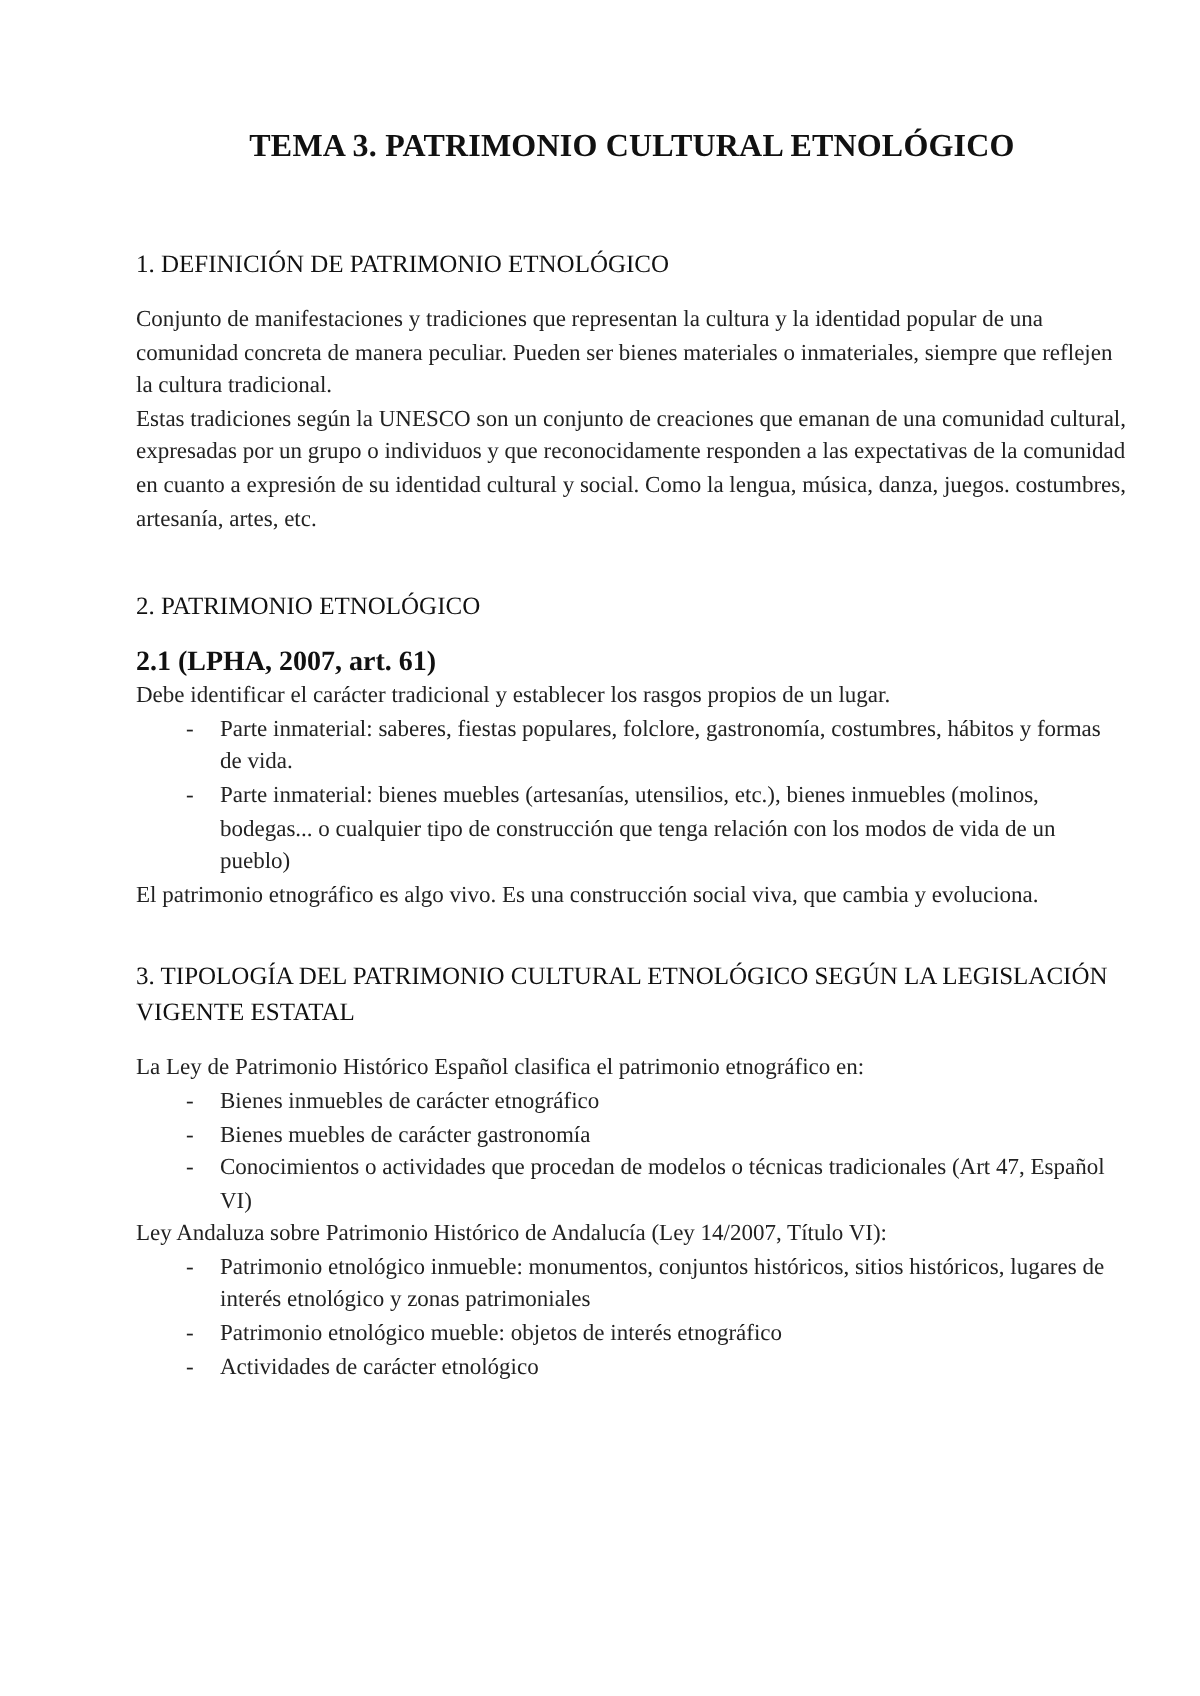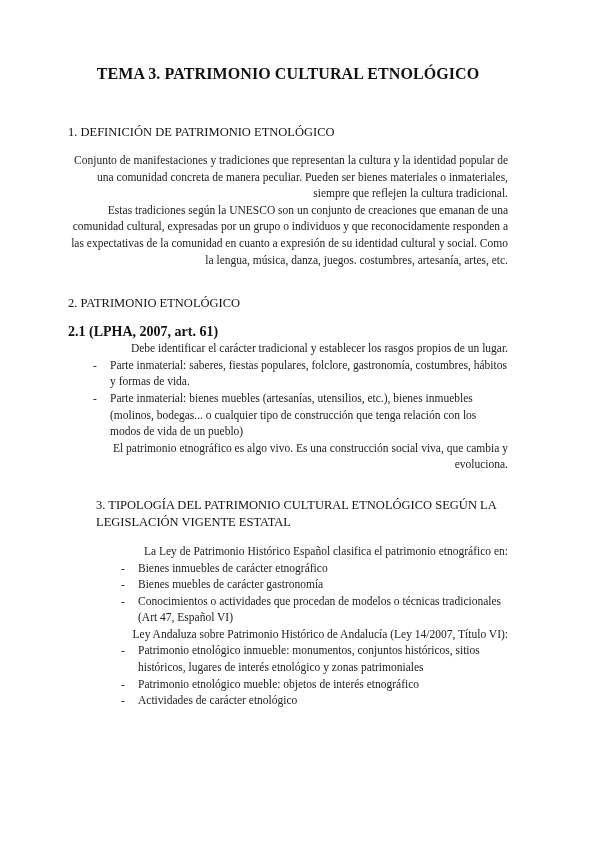--- a/index.html
+++ b/index.html
@@ -8,21 +8,21 @@
     height: 848px;
     background: #ffffff;
     font-family: "Liberation Serif", serif;
     color: #222222;
     overflow: hidden;
   }
   .page {
     box-sizing: border-box;
     width: 600px;
     height: 848px;
-    padding: 64px 92px 0 68px;
+    padding: 64px 36px 0 68px;
   }
   .doc-title {
     font-size: 16px;
     line-height: 20px;
     font-weight: bold;
     color: #111111;
     text-align: center;
     margin: 0 0 40px 0;
     letter-spacing: 0.1px;
   }
@@ -37,25 +37,25 @@
     font-size: 14px;
     line-height: 17px;
     font-weight: bold;
     color: #111111;
     margin: 0;
   }
   p {
     font-size: 11.5px;
     line-height: 16.6px;
     margin: 0;
-    text-align: right;
+    text-align: left;
   }
   .sec-2 { margin-top: 27px; }
   .sub-22 { margin-top: 15px; }
-  .sec-3 { margin-top: 24px; margin-left: 28px; }
+  .sec-3 { margin-top: 24px; }
   .h-sec.two-line { line-height: 17.5px; }
   .bullet {
     display: flex;
     font-size: 11.5px;
     line-height: 16.6px;
   }
   .dash {
     flex: none;
     width: 17px;
     margin-left: 25px;

